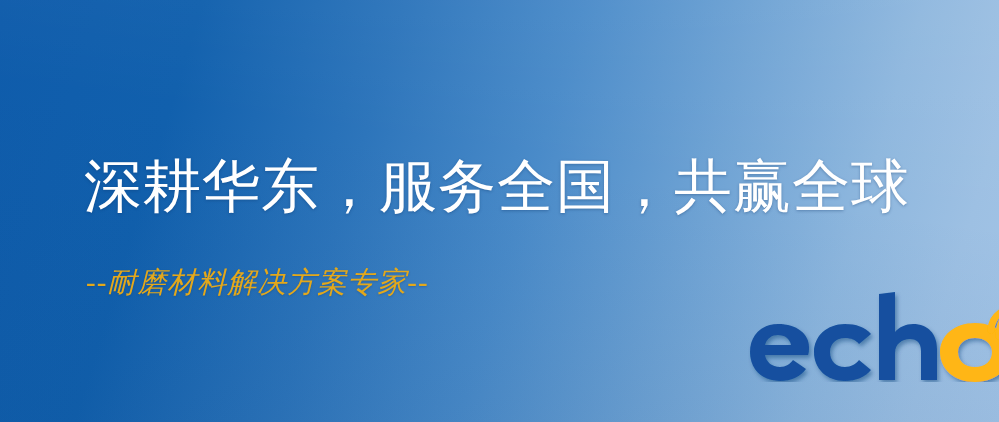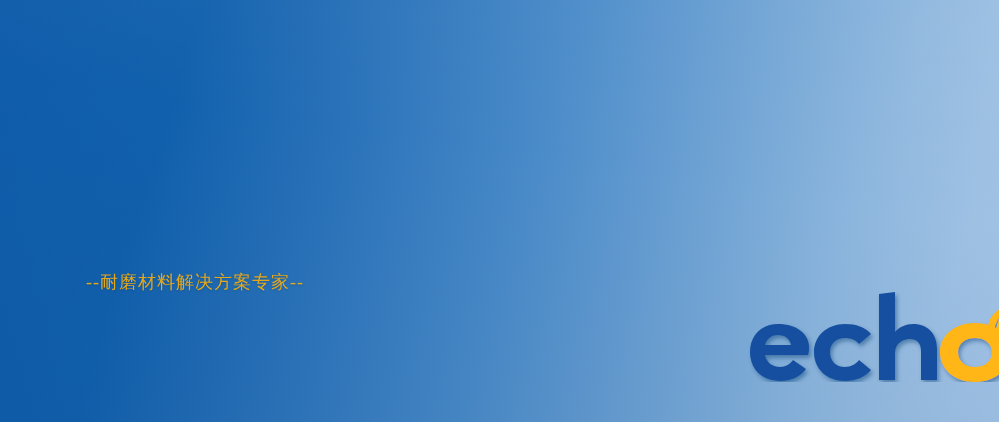--- a/index.html
+++ b/index.html
@@ -45,26 +45,27 @@
     white-space: nowrap;
     text-shadow: 0 1px 3px rgba(12,50,100,0.35);
   }
 
   
   #subtitle {
     position: absolute;
     left: 86px;
     top: 266px;
     font-family: "Liberation Serif", "DejaVu Serif", serif;
-    font-size: 18px;
+    font-size: 29px;
     line-height: 32px;
     color: #e3a81b;
     letter-spacing: 1px;
     white-space: nowrap;
     text-shadow: 0 1px 2px rgba(20,60,110,0.30);
+    font-style: italic;
   }
 
   
   #logo {
     position: absolute;
     left: 748px;
     top: 292px;
     width: 251px;
     height: 130px;
   }
@@ -93,20 +94,21 @@
     letter-spacing: 0;
   }
 </style>
 </head>
 <body>
 
 <div id="banner">
 
   <div id="banner-overlay"></div>
 
+  <div id="headline">深耕华东，服务全国，共赢全球</div>
 
   <div id="subtitle">--耐磨材料解决方案专家--</div>
 
   <div id="logo">
 
     <svg id="logo-echo" viewBox="0 0 251 90">
       <defs>
         <filter id="logoshadow" x="-20%" y="-20%" width="150%" height="150%">
           <feDropShadow dx="2" dy="3" stdDeviation="2" flood-color="#0d3a73" flood-opacity="0.45"></feDropShadow>
         </filter>

